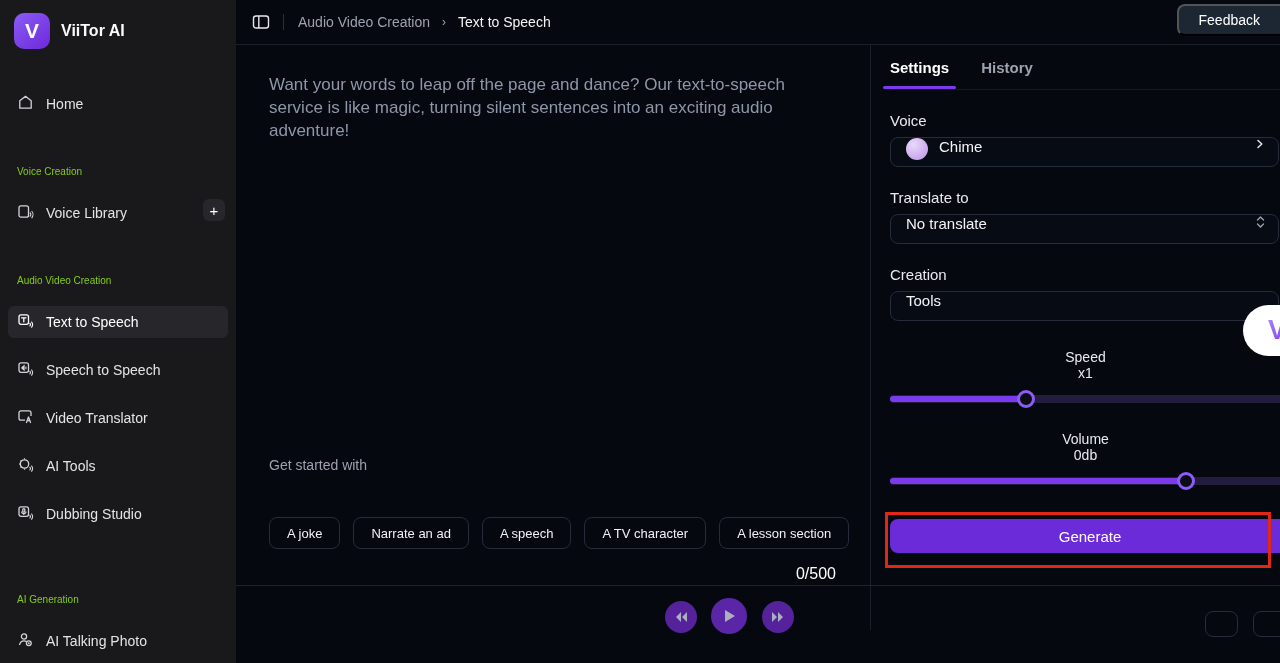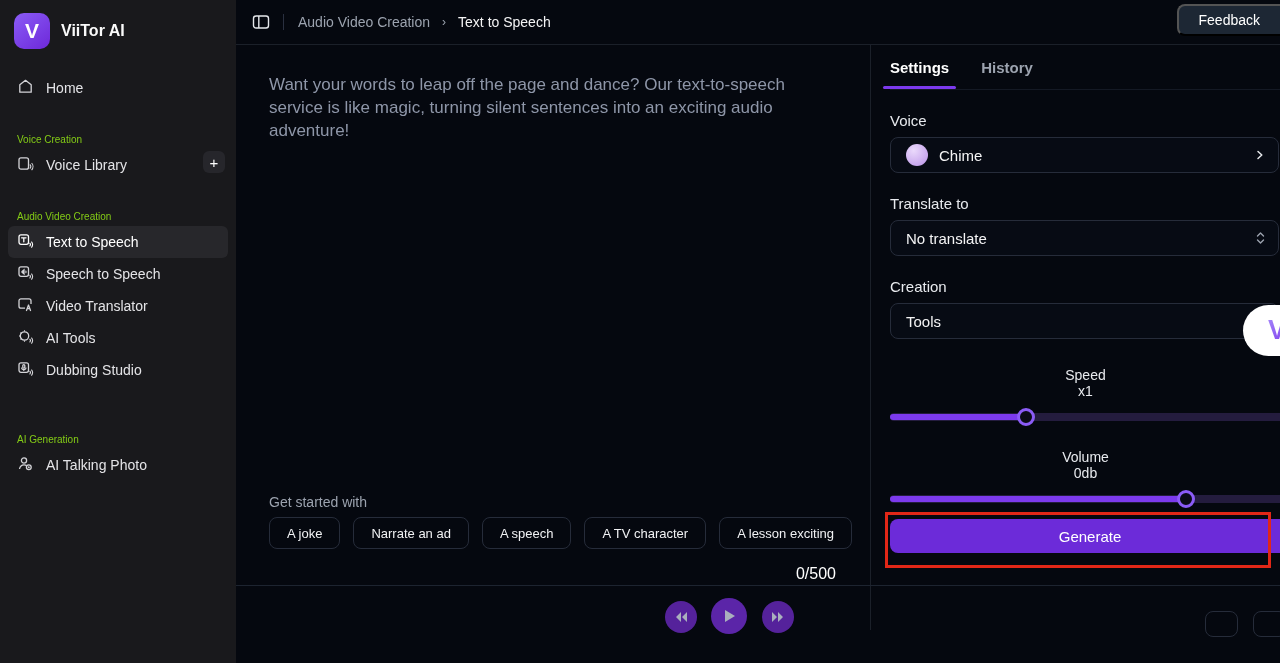--- a/index.html
+++ b/index.html
@@ -8,21 +8,21 @@
 
   
   .sidebar { position:absolute; left:0; top:0; width:236px; height:663px;
     background:#19191c; z-index:2; }
   .logo-row { display:flex; align-items:center; gap:11px; padding:13px 14px; }
   .logo-badge { width:36px; height:36px; border-radius:10px;
     background:linear-gradient(140deg,#8b5cf6,#6d28d9); display:flex;
     align-items:center; justify-content:center; color:#fff; font-weight:bold;
     font-size:21px; }
   .app-name { font-size:16px; font-weight:bold; color:#fafafa; }
-  .side-item { display:flex; align-items:center; gap:12px; margin:0 8px;
+  .side-item { display:flex; align-items:center; gap:12px; margin:16px 8px;
     padding:6px 9px; border-radius:6px; font-size:14px; color:#e4e4e7;
     cursor:pointer; position:relative; }
   .side-item.selected { background:#27272b; color:#fff; }
   .side-item svg { flex:0 0 auto; }
   .section-label { font-size:10px; color:#84cc16; padding:6px 17px 4px; }
   .gap-lg { height:24px; } .gap-md { height:18px; } .gap-sm { height:10px; }
   .plus-btn { position:absolute; right:3px; top:2px; width:22px; height:22px;
     border-radius:6px; background:#26262b; color:#fff; display:flex;
     align-items:center; justify-content:center; font-size:15px; cursor:pointer; }
 
@@ -40,40 +40,40 @@
     padding:0 26px 0 20px; background:#1d2734; border-radius:8px; color:#fff;
     font-size:14px; display:flex; align-items:center; cursor:pointer; }
 
   
   .editor { position:absolute; left:0; top:45px; width:634px; height:585px; }
   .tts-textarea { position:absolute; left:33px; top:28px; width:530px; height:380px;
     background:transparent; border:none; outline:none; resize:none;
     font-family:"Liberation Sans", sans-serif; font-size:17px; line-height:23px;
     color:#e5e7eb; }
   .tts-textarea::placeholder { color:#8e96a8; opacity:1; }
-  .get-started { position:absolute; left:33px; top:449px; font-size:14px; color:#9ca3af; }
+  .get-started { position:absolute; left:33px; top:412px; font-size:14px; color:#9ca3af; }
   .chips { position:absolute; left:33px; top:472px; display:flex; gap:13px; }
   .chip { height:32px; padding:0 17px; display:flex; align-items:center;
     border:1px solid #262c3a; border-radius:8px; font-size:13px; color:#f1f2f4;
     cursor:pointer; white-space:nowrap; }
   .char-counter { position:absolute; right:34px; top:520px; font-size:16px; color:#fff; }
 
   
   .panel { position:absolute; left:634px; top:45px; width:410px; height:585px;
     border-left:1px solid #1b2029; padding-left:19px; }
   .tabs { display:flex; gap:32px; height:45px; align-items:flex-start;
     border-bottom:1px solid #141924; margin-right:0; position:relative; }
   .tab { font-size:15px; font-weight:bold; color:#9ca3af; cursor:pointer;
     height:100%; display:flex; align-items:center; position:relative; }
   .tab.active { color:#fff; }
   .tab.active::after { content:""; position:absolute; left:-7px; right:-7px;
     bottom:0; height:3px; background:#7c3aed; border-radius:2px; }
   .field-label { font-size:15px; color:#e8eaee; margin-top:22px; }
-  .select-box { margin-top:8px; height:36px; width:389px; background:#070b14;
-    border:1px solid #262c3a; border-radius:8px; display:flex; align-items:center;
+  .select-box { margin-top:8px; height:30px; width:389px; background:#070b14;
+    border:1px solid #262c3a; border-radius:8px; display:flex; 
     padding:0 12px 0 15px; cursor:pointer; }
   .select-box .value { font-size:15px; color:#f4f4f5; }
   .voice-avatar { width:22px; height:22px; border-radius:50%; margin-right:11px;
     background:radial-gradient(circle at 35% 30%, #ead9fb, #c9a8ee 70%, #b794e6); }
   .select-caret { margin-left:auto; display:flex; color:#cbd2dd; }
   .slider-row { display:flex; justify-content:space-between; align-items:center;
     margin-top:28px; width:391px;flex-direction:column; }
   .slider-value { font-size:14px; color:#e8eaee; }
   .slider { position:relative; margin-top:14px; width:400px; height:8px;
     border-radius:4px; background:#241c3e; }
@@ -222,21 +222,21 @@
   </header>
 
   <section class="editor">
     <textarea class="tts-textarea" placeholder="Want your words to leap off the page and dance? Our text-to-speech service is like magic, turning silent sentences into an exciting audio adventure!" style=""></textarea>
     <div class="get-started">Get started with</div>
     <div class="chips">
       <span class="chip">A joke</span>
       <span class="chip">Narrate an ad</span>
       <span class="chip">A speech</span>
       <span class="chip">A TV character</span>
-      <span class="chip">A lesson exciting</span>
+      <span class="chip">A lesson section</span>
     </div>
     <div class="char-counter">0/500</div>
   </section>
 
   <aside class="panel">
     <div class="tabs">
       <div class="tab active">Settings</div>
       <div class="tab">History</div>
     </div>
 

